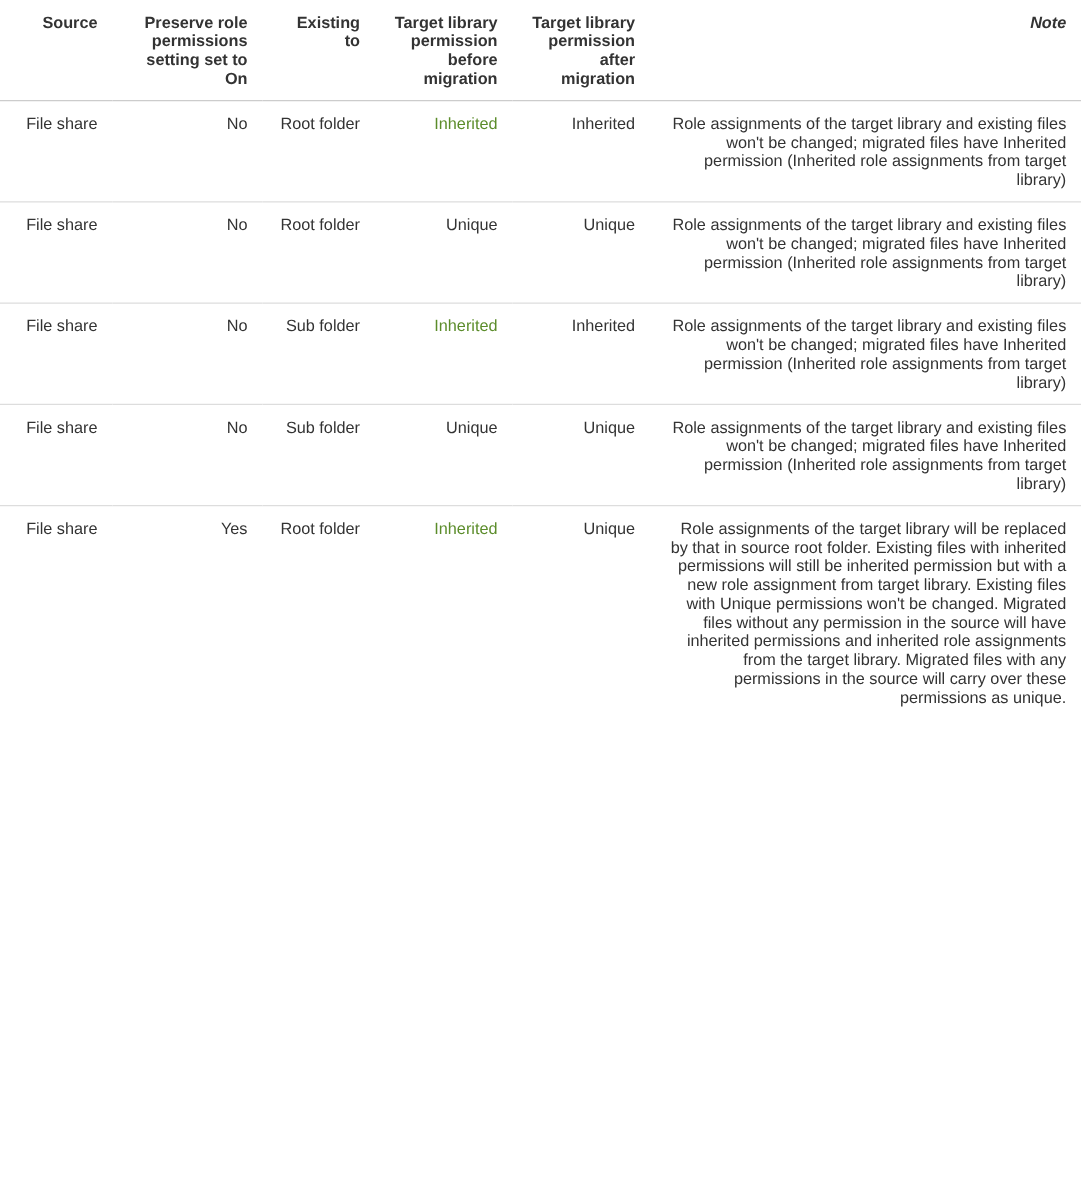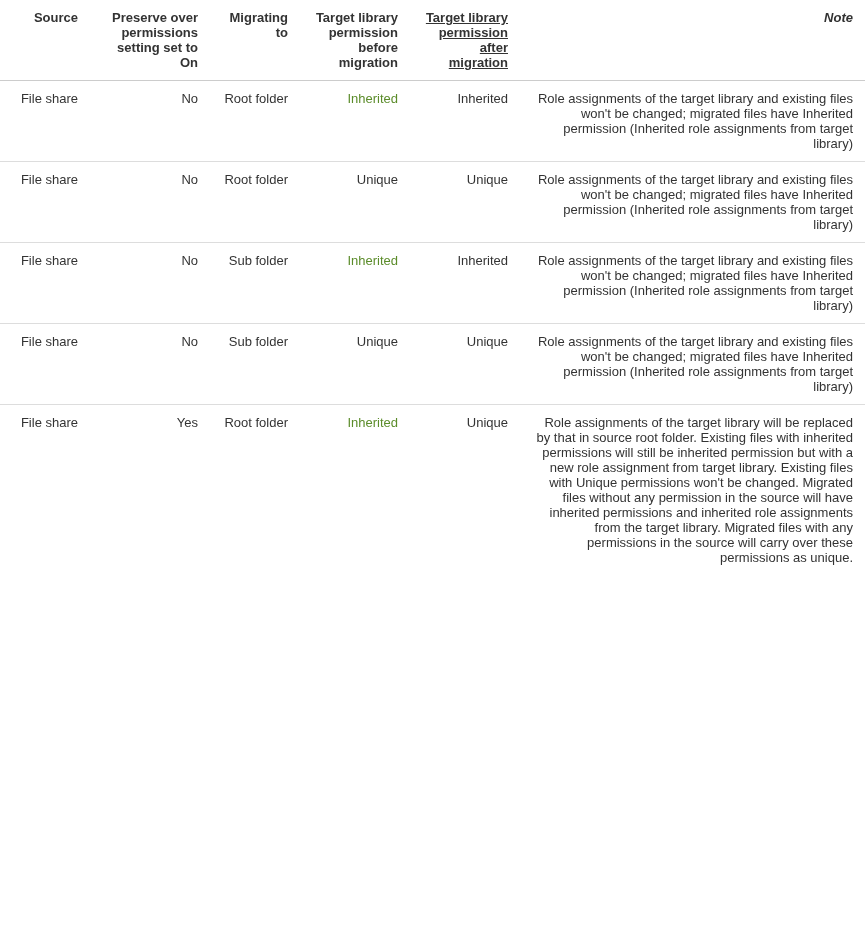--- a/index.html
+++ b/index.html
@@ -32,38 +32,38 @@
       border-bottom: 1px solid #ccc;
     }
     td {
       font-size: 13px;
       color: #333;
     }
     .col-source { width: 90px; }
     .col-preserve { width: 120px; }
     .col-migrating { width: 90px; }
     .col-before { width: 110px; }
-    .col-after { width: 110px; text-decoration: underline; }
+    .col-after { width: 110px; }
     .col-note { width: 345px; font-style: italic; }
     .inherited-green {
       color: #5b8c2a;
     }
     tr:last-child td {
       border-bottom: none;
     }
   </style>
 </head>
 <body>
 
 <table>
   <thead>
     <tr>
       <th class="col-source">Source</th>
-      <th class="col-preserve">Preserve over permissions setting set to On</th>
-      <th class="col-migrating">Migrating to</th>
+      <th class="col-preserve">Preserve role permissions setting set to On</th>
+      <th class="col-migrating">Existing to</th>
       <th class="col-before">Target library permission before migration</th>
       <th class="col-after">Target library permission after migration</th>
       <th class="col-note">Note</th>
     </tr>
   </thead>
   <tbody id="table-body">
   <tr>
         <td>File share</td>
         <td>No</td>
         <td>Root folder</td>

